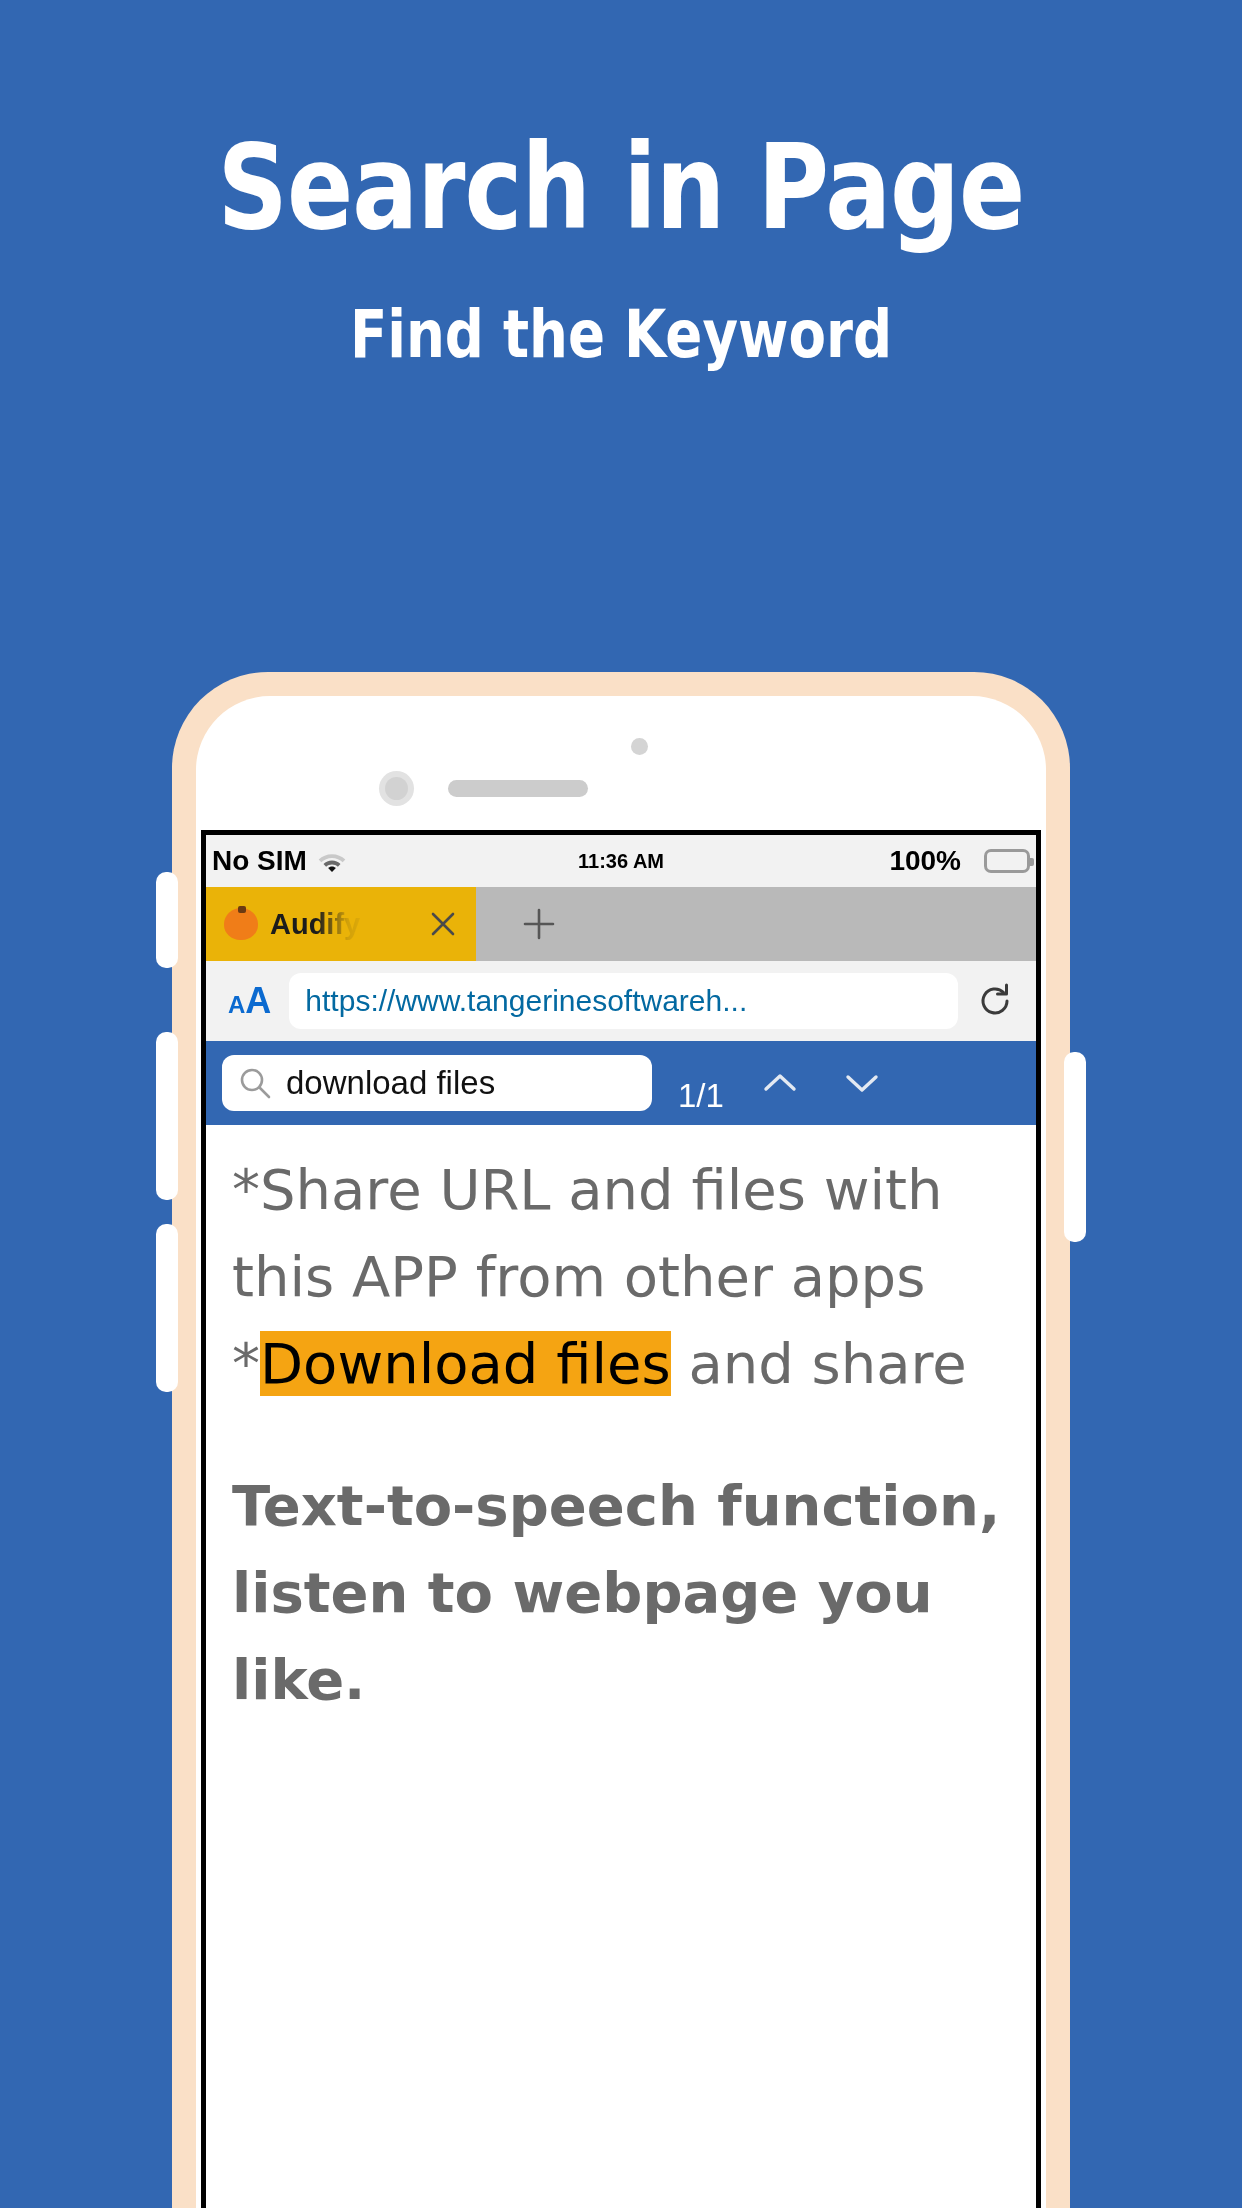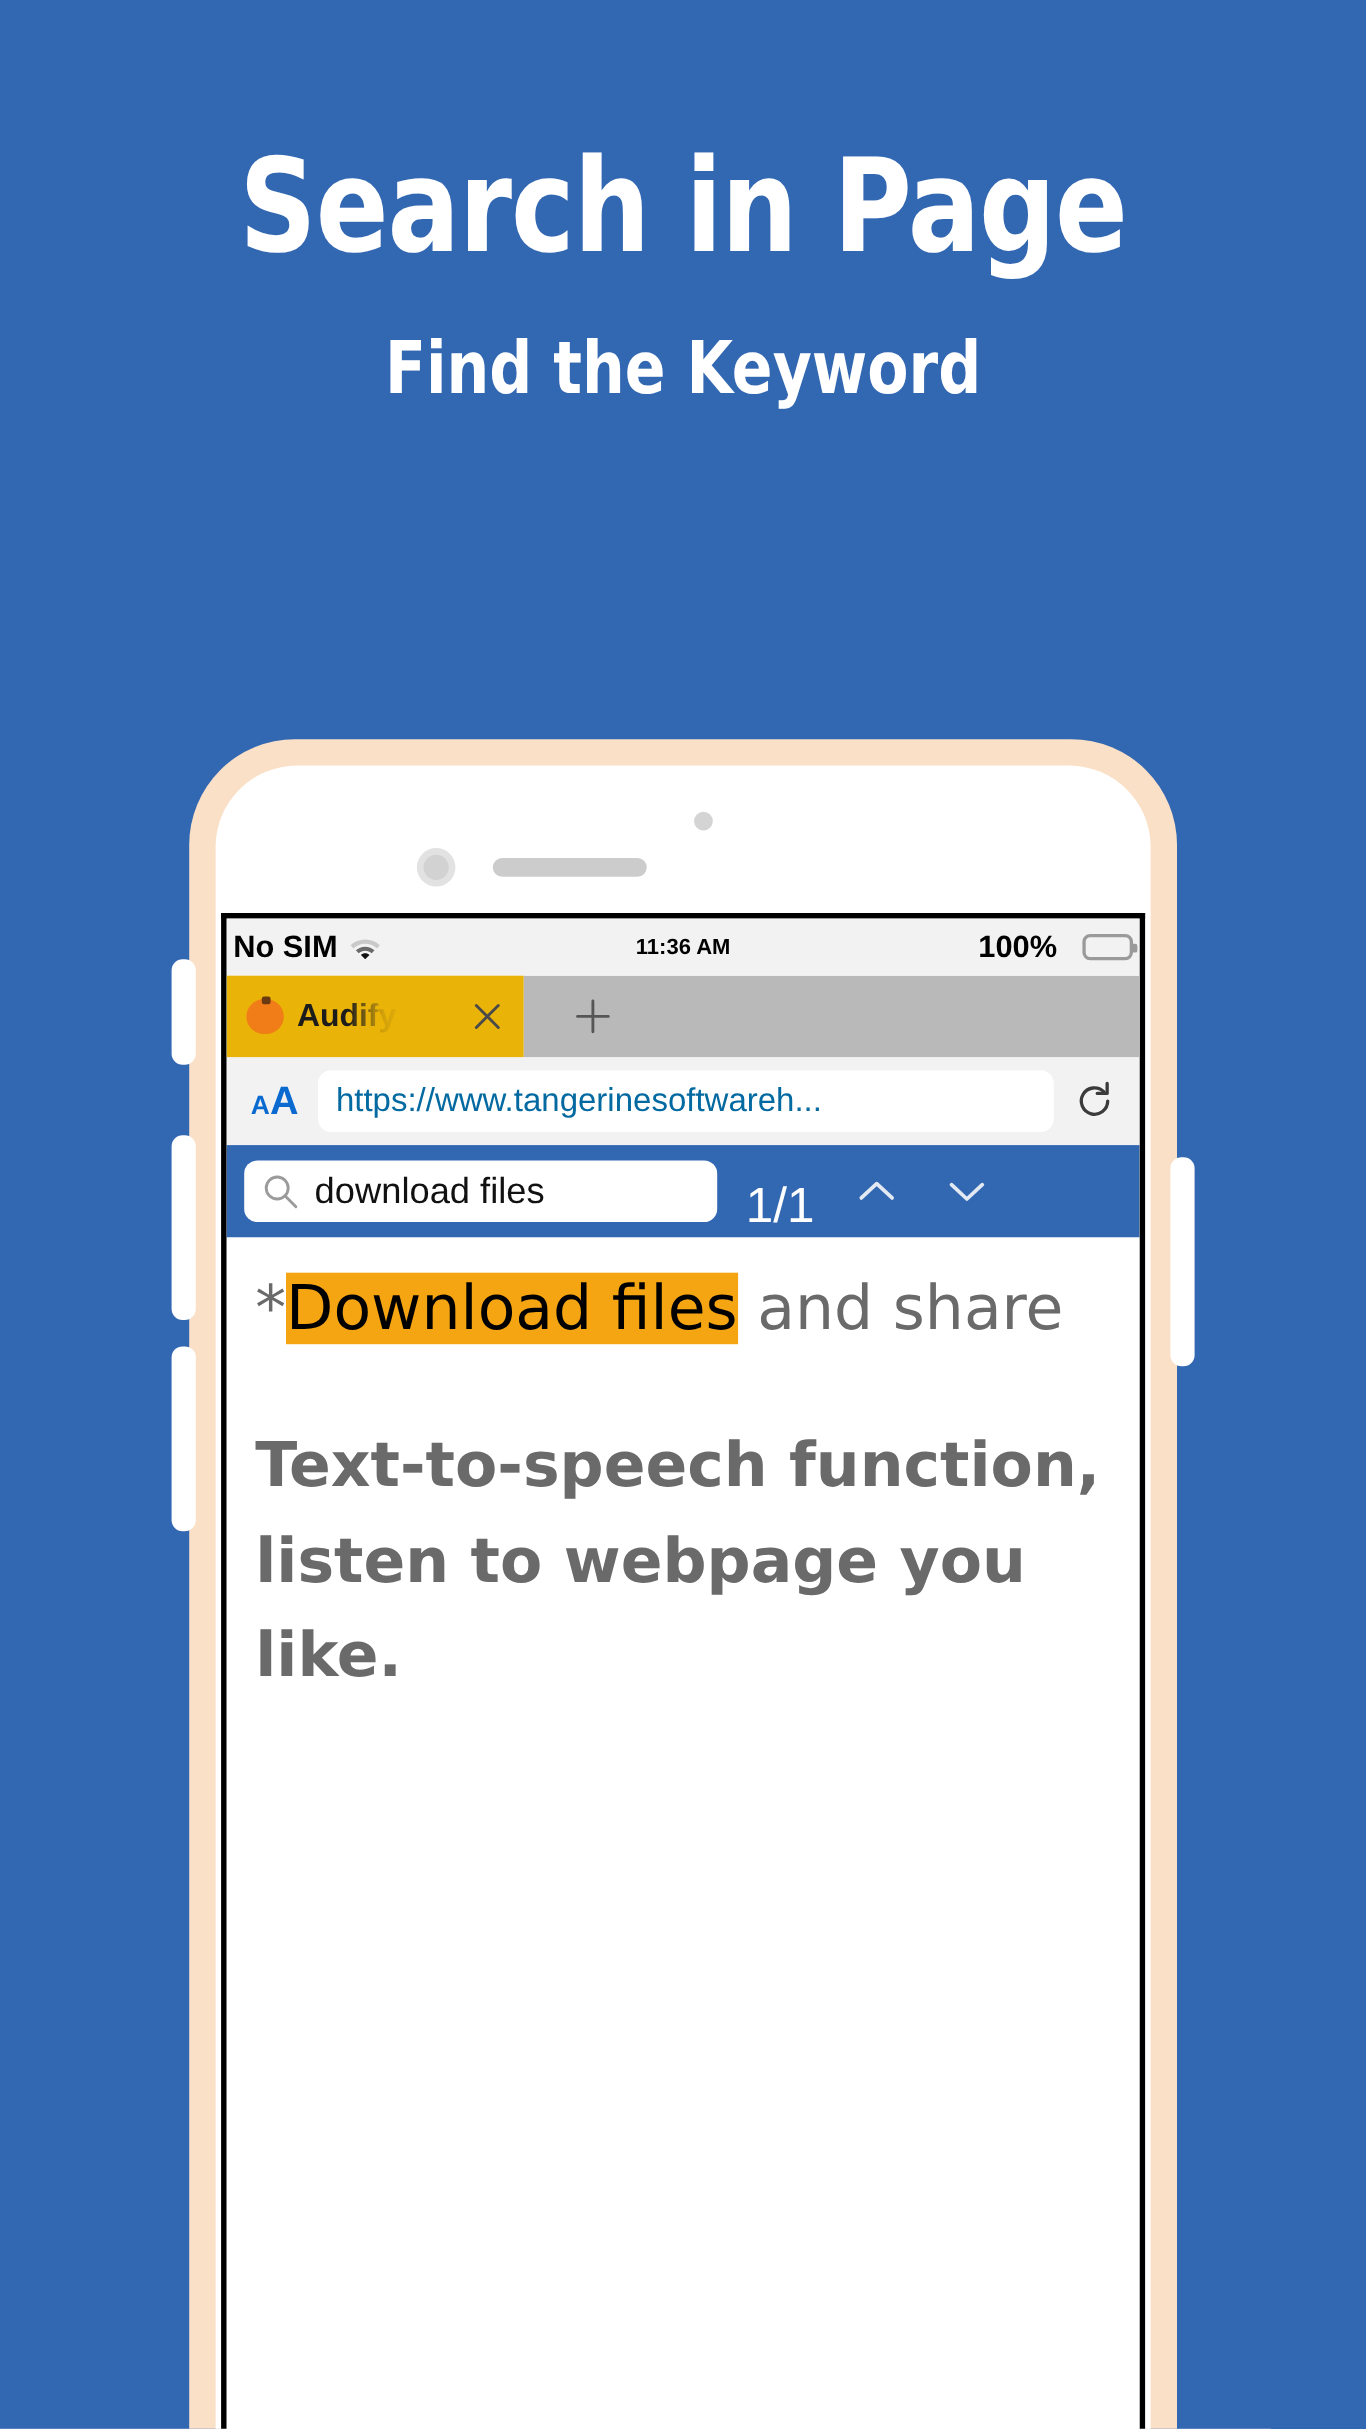--- a/index.html
+++ b/index.html
@@ -282,21 +282,21 @@
     gap: 14px;
     padding: 0 16px;
   }
   .find-text {
     font-size: 33px;
     color: #111;
     font-weight: normal;
   }
   .find-count {
     color: #ffffff;
-    font-size: 45px;
+    font-size: 33px;
     margin-left: 12px;
     margin-top: 26px;
   }
   .chev {
     width: 52px; height: 40px;
     margin-left: 16px;
   }
 
   
   .page {
@@ -401,19 +401,20 @@
         <span class="find-count">1/1</span>
         <svg class="chev" viewBox="0 0 52 40">
           <path d="M12 26 L26 13 L40 26" stroke="#e3e9f2" stroke-width="3.4" fill="none" stroke-linecap="round" stroke-linejoin="round"></path>
         </svg>
         <svg class="chev" viewBox="0 0 52 40">
           <path d="M12 14 L26 27 L40 14" stroke="#e3e9f2" stroke-width="3.4" fill="none" stroke-linecap="round" stroke-linejoin="round"></path>
         </svg>
       </div>
 
       <div class="page">
+        <p>*Share URL and files with this APP from other apps</p>
         <p><span>*</span><span class="hl">Download files</span><span> and share</span></p>
         <p class="bold">Text-to-speech function, listen to webpage you like.</p>
       </div>
 
     </div>
   </div>
 </div>
 
 </body></html>

